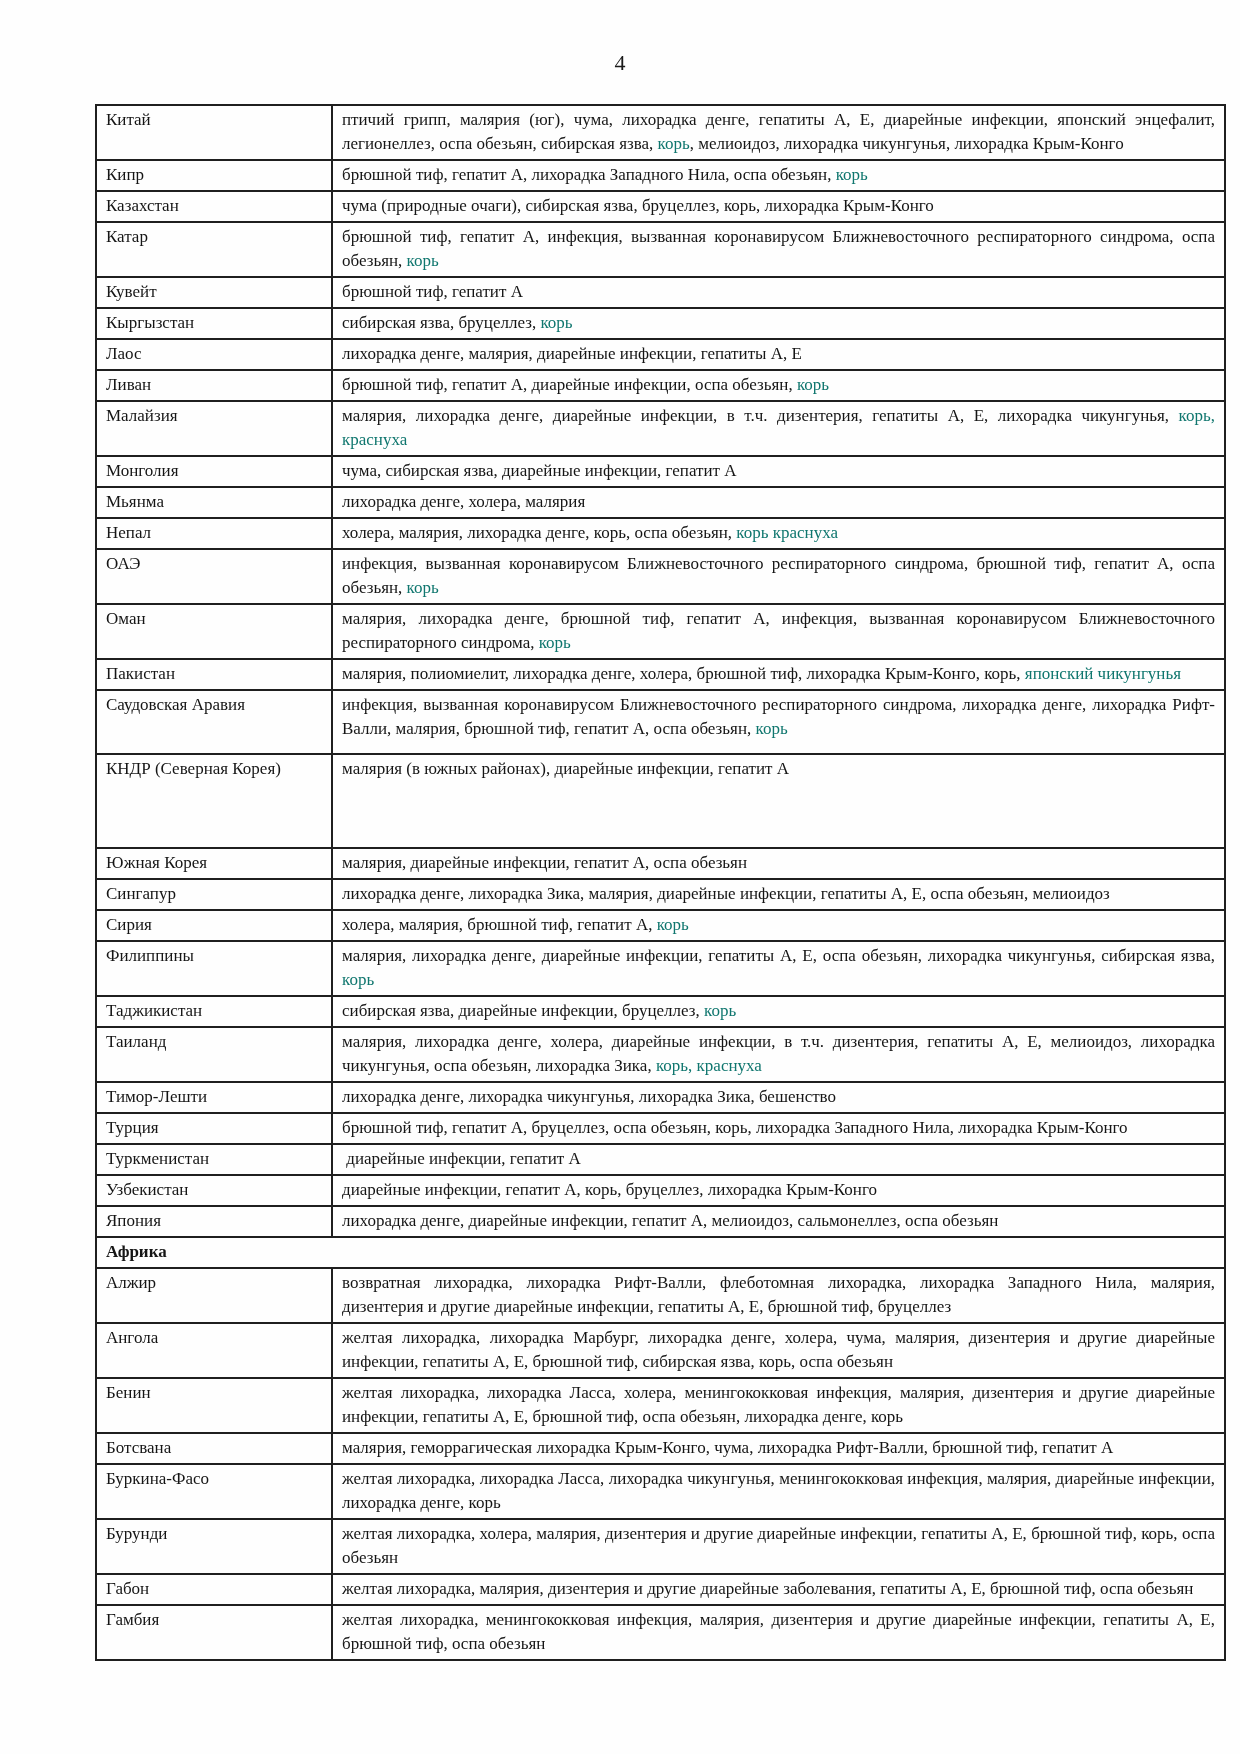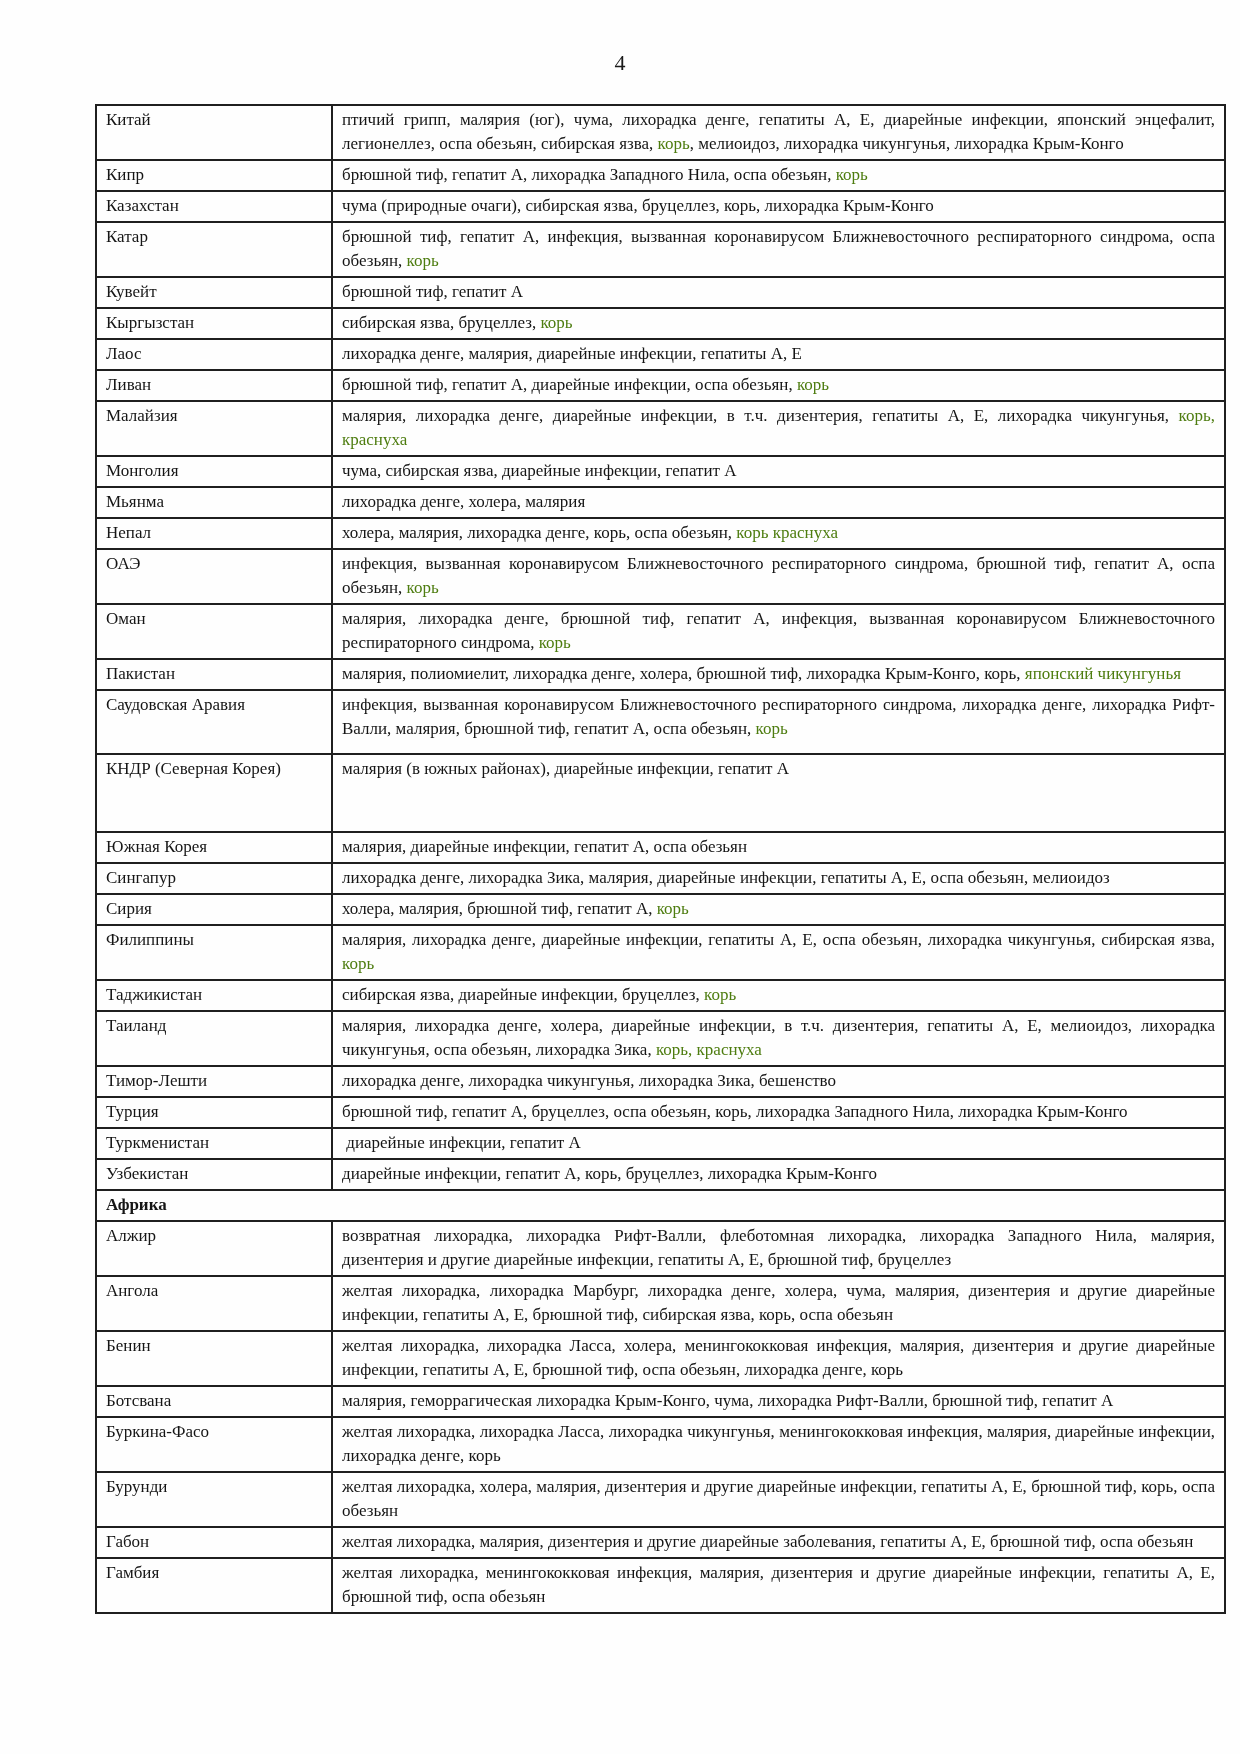--- a/index.html
+++ b/index.html
@@ -40,21 +40,21 @@
     word-wrap:break-word;
   }
   td.country { width:216px; }
   td.diseases { text-align:justify; }
   td.section-cell {
     font-weight:bold;
     font-size:22px;
     line-height:26px;
     padding:5px 9px 6px 9px;
   }
-  .muted { color:#4d7c0f;margin-top:44px; }
+  .muted { color:#0f766e;margin-top:44px; }
 </style>
 </head>
 <body>
 
 <div class="page">
   <div class="page-number">4</div>
   <table class="disease-table">
     <tbody>
         <tr>
           <td class="country">Китай</td>
@@ -113,21 +113,21 @@
           <td class="diseases"><span>малярия, лихорадка денге, брюшной тиф, гепатит А, инфекция, вызванная коронавирусом Ближневосточного респираторного синдрома, </span><span class="muted">корь</span></td>
         </tr>
         <tr>
           <td class="country">Пакистан</td>
           <td class="diseases"><span>малярия, полиомиелит, лихорадка денге, холера, брюшной тиф, лихорадка Крым-Конго, корь, </span><span class="muted">японский чикунгунья</span></td>
         </tr>
         <tr style="height: 64px;">
           <td class="country">Саудовская Аравия</td>
           <td class="diseases"><span>инфекция, вызванная коронавирусом Ближневосточного респираторного синдрома, лихорадка денге, лихорадка Рифт-Валли, малярия, брюшной тиф, гепатит А, оспа обезьян, </span><span class="muted">корь</span></td>
         </tr>
-        <tr style="height: 78px;">
+        <tr style="height: 94px;">
           <td class="country">КНДР (Северная Корея)</td>
           <td class="diseases"><span>малярия (в южных районах), диарейные инфекции, гепатит А</span></td>
         </tr>
         <tr>
           <td class="country">Южная Корея</td>
           <td class="diseases"><span>малярия, диарейные инфекции, гепатит А, оспа обезьян</span></td>
         </tr>
         <tr>
           <td class="country">Сингапур</td>
           <td class="diseases"><span>лихорадка денге, лихорадка Зика, малярия, диарейные инфекции, гепатиты А, Е, оспа обезьян, мелиоидоз</span></td>
@@ -156,20 +156,24 @@
           <td class="country">Турция</td>
           <td class="diseases"><span>брюшной тиф, гепатит А, бруцеллез, оспа обезьян, корь, лихорадка Западного Нила, лихорадка Крым-Конго</span></td>
         </tr>
         <tr>
           <td class="country">Туркменистан</td>
           <td class="diseases"><span>&nbsp;диарейные инфекции, гепатит А</span></td>
         </tr>
         <tr>
           <td class="country">Узбекистан</td>
           <td class="diseases"><span>диарейные инфекции, гепатит А, корь, бруцеллез, лихорадка Крым-Конго</span></td>
+        </tr>
+        <tr>
+          <td class="country">Япония</td>
+          <td class="diseases"><span>лихорадка денге, диарейные инфекции, гепатит А, мелиоидоз, сальмонеллез, оспа обезьян</span></td>
         </tr>
         <tr>
           <td colspan="2" class="section-cell">Африка</td>
         </tr>
         <tr>
           <td class="country">Алжир</td>
           <td class="diseases"><span>возвратная лихорадка, лихорадка Рифт-Валли, флеботомная лихорадка, лихорадка Западного Нила, малярия, дизентерия и другие диарейные инфекции, гепатиты А, Е, брюшной тиф, бруцеллез</span></td>
         </tr>
         <tr>
           <td class="country">Ангола</td>

